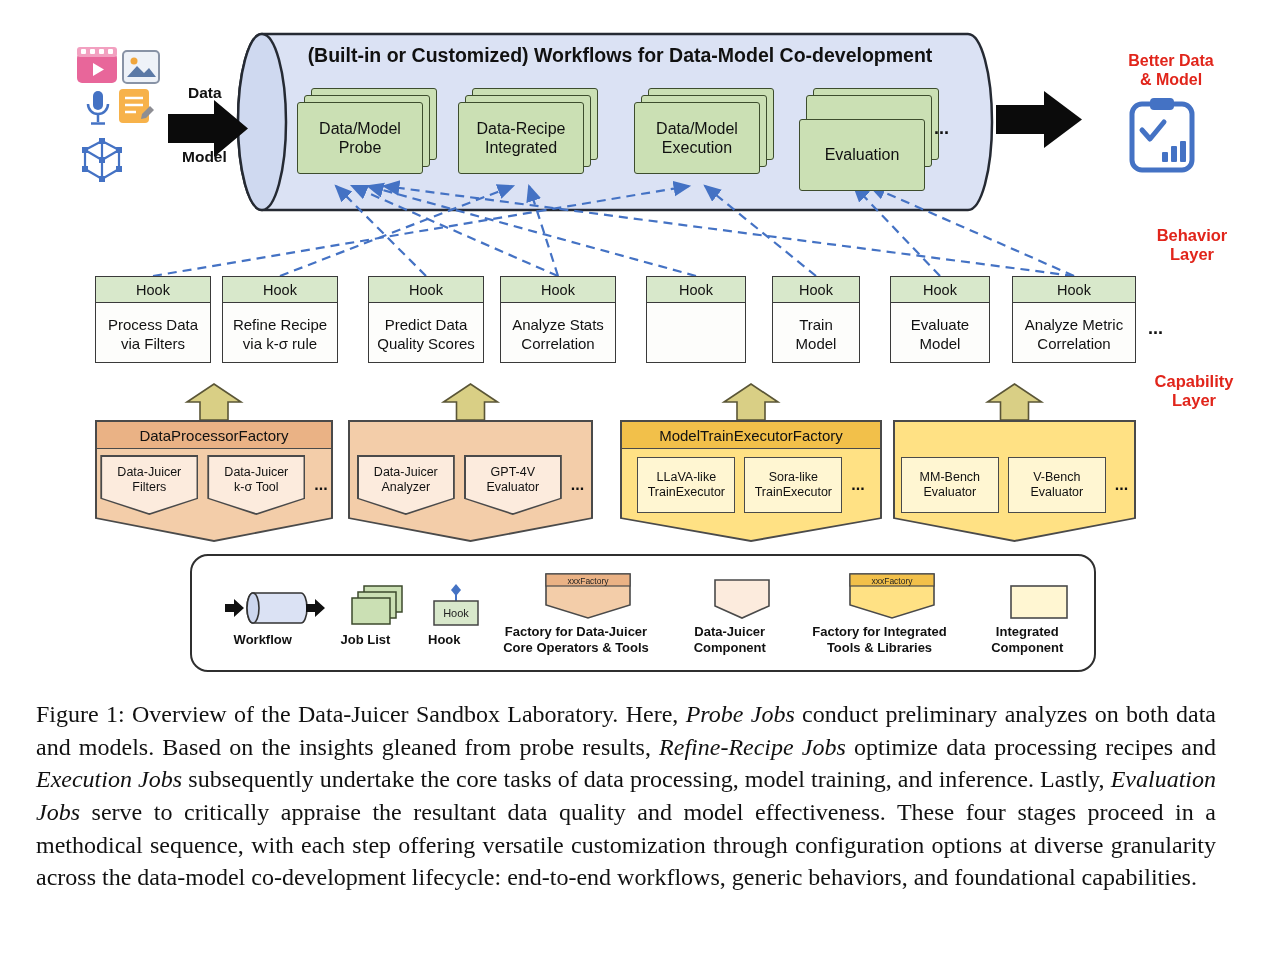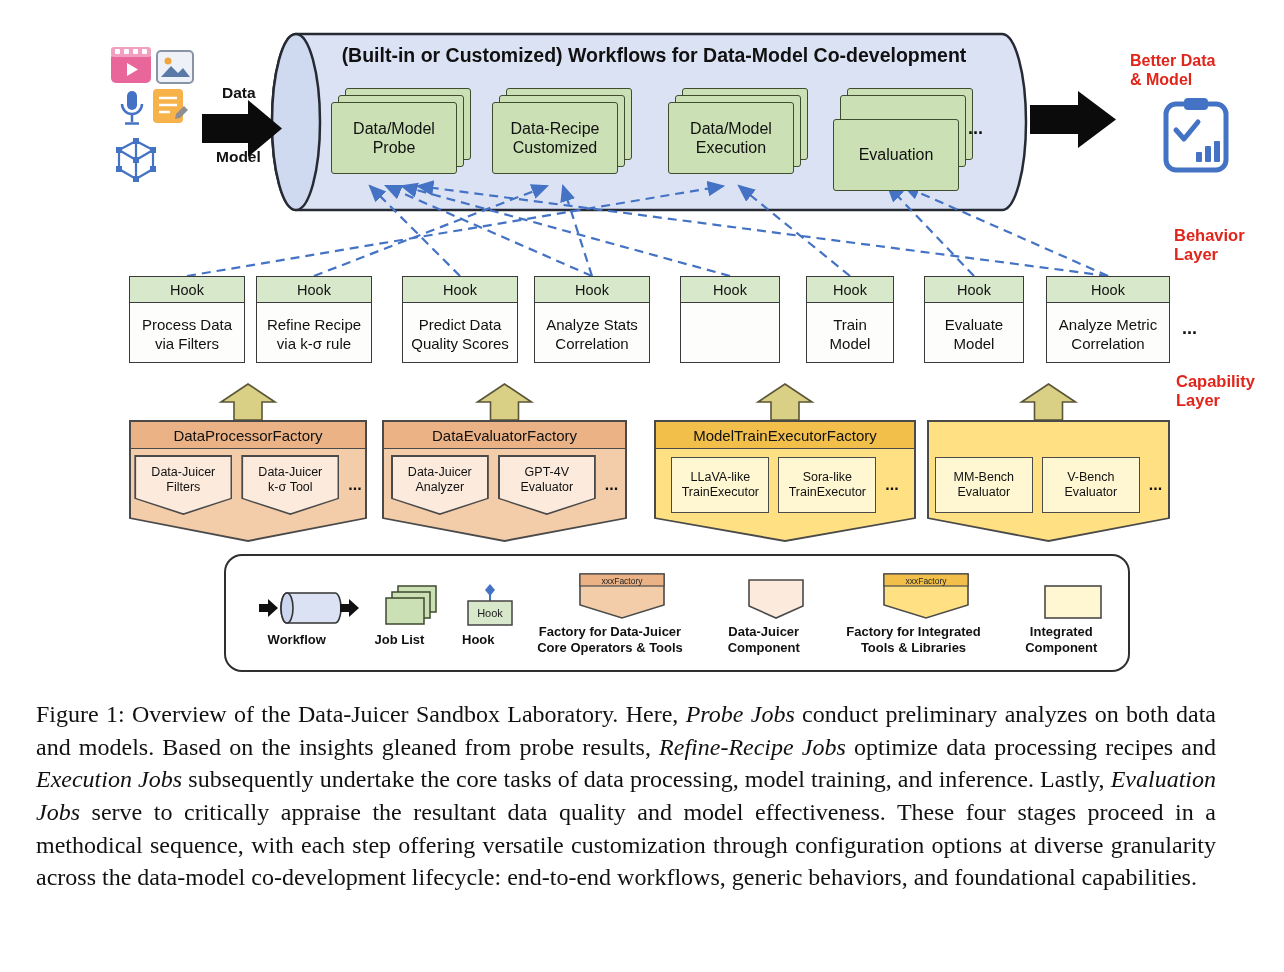--- a/index.html
+++ b/index.html
@@ -1,35 +1,35 @@
 <!DOCTYPE html>
 <html style="--cylinder-fill: #dbe2f4; --job-card: #cbe0b4; --hook-header: #d8e8cb; --connector-blue: #4472c4; --dj-factory-header: #eab285; --dj-factory-body: #f3cda9; --dj-component: #fcebdd; --int-factory-header: #f2c04a; --int-factory-body: #ffe184; --int-component: #fff6d2; --arrow-khaki: #d9cf85; --accent-red: #e1251b;"><head>
 <meta charset="utf-8">
 <style>
   html,body{margin:0;padding:0;}
   body{width:1284px;height:972px;background:#fff;color:#111;
        font-family:"Liberation Sans","DejaVu Sans",sans-serif;}
   .page{position:relative;width:1284px;height:972px;background:#fff;overflow:hidden;}
-  .figure{position:absolute;left:0;top:0;width:1251px;height:676px;margin-left:34px;}
+  .figure{position:absolute;left:0;top:0;width:1251px;height:676px;}
   #bg-svg{position:absolute;left:0;top:0;}
   .abs{position:absolute;}
 
   .cyl-title{position:absolute;left:292px;top:44px;width:656px;text-align:center;
              font-weight:bold;font-size:19.5px;}
 
   .job-stack{position:absolute;width:126px;height:72px;}
   .job-card{position:absolute;width:126px;height:72px;background:var(--job-card,#cbe0b4);
             border:1.7px solid #3d4d2d;border-radius:3px;box-sizing:border-box;}
   .job-card.front{display:flex;align-items:center;justify-content:center;}
   .job-label{font-size:16px;text-align:center;line-height:1.2;white-space:pre-line;}
 
   .ellipsis{position:absolute;font-weight:bold;font-size:18px;}
   .io-label{position:absolute;font-weight:bold;font-size:15.5px;}
   .red-label{position:absolute;color:var(--accent-red,#e1251b);font-weight:bold;
-             text-align:left;line-height:1.18;white-space:pre-line;}
+             text-align:center;line-height:1.18;white-space:pre-line;}
 
   .hook-box{position:absolute;background:#fdfdfb;border:1.7px solid #3a3a3a;box-sizing:border-box;}
   .hook-head{height:25px;background:var(--hook-header,#d8e8cb);border-bottom:1.7px solid #3a3a3a;
              display:flex;align-items:center;justify-content:center;font-size:14.5px;}
   .hook-body{height:calc(100% - 25px);display:flex;align-items:center;justify-content:center;
              text-align:center;font-size:15px;line-height:1.25;white-space:pre-line;padding:2px;}
 
   .factory{position:absolute;}
   .factory.dj{--fhead:var(--dj-factory-header,#eab285);--fbody:var(--dj-factory-body,#f3cda9);--fcomp:var(--dj-component,#fcebdd);}
   .factory.int{--fhead:var(--int-factory-header,#f2c04a);--fbody:var(--int-factory-body,#ffe184);--fcomp:var(--int-component,#fff6d2);}
@@ -170,21 +170,21 @@
           <div class="job-card front" style="left: 0px; top: 0px;">
             <div class="job-label">Data/Model
 Probe</div>
           </div>
         </div>
         <div class="job-stack" style="left: 458px; top: 102px;">
           <div class="job-card" style="left: 14px; top: -14px;"></div>
           <div class="job-card" style="left: 7px; top: -7px;"></div>
           <div class="job-card front" style="left: 0px; top: 0px;">
             <div class="job-label">Data-Recipe
-Customized</div>
+Integrated</div>
           </div>
         </div>
         <div class="job-stack" style="left: 634px; top: 102px;">
           <div class="job-card" style="left: 14px; top: -14px;"></div>
           <div class="job-card" style="left: 7px; top: -7px;"></div>
           <div class="job-card front" style="left: 0px; top: 0px;">
             <div class="job-label">Data/Model
 Execution</div>
           </div>
         </div>
@@ -264,21 +264,20 @@
               <div class="co"></div>
               <div class="ci">Data-Juicer
 k-σ Tool</div>
             </div>
             <div class="fac-ellipsis">...</div>
           </div>
         </div>
         <div class="factory dj" style="left: 348px; top: 420px; width: 245px; height: 122px;">
           <div class="fac-outer"></div>
           <div class="fac-inner"></div>
-          <div class="fac-head">DataEvaluatorFactory</div>
           <div class="fac-comps">
             <div class="comp dj">
               <div class="co"></div>
               <div class="ci">Data-Juicer
 Analyzer</div>
             </div>
             <div class="comp dj">
               <div class="co"></div>
               <div class="ci">GPT-4V
 Evaluator</div>

